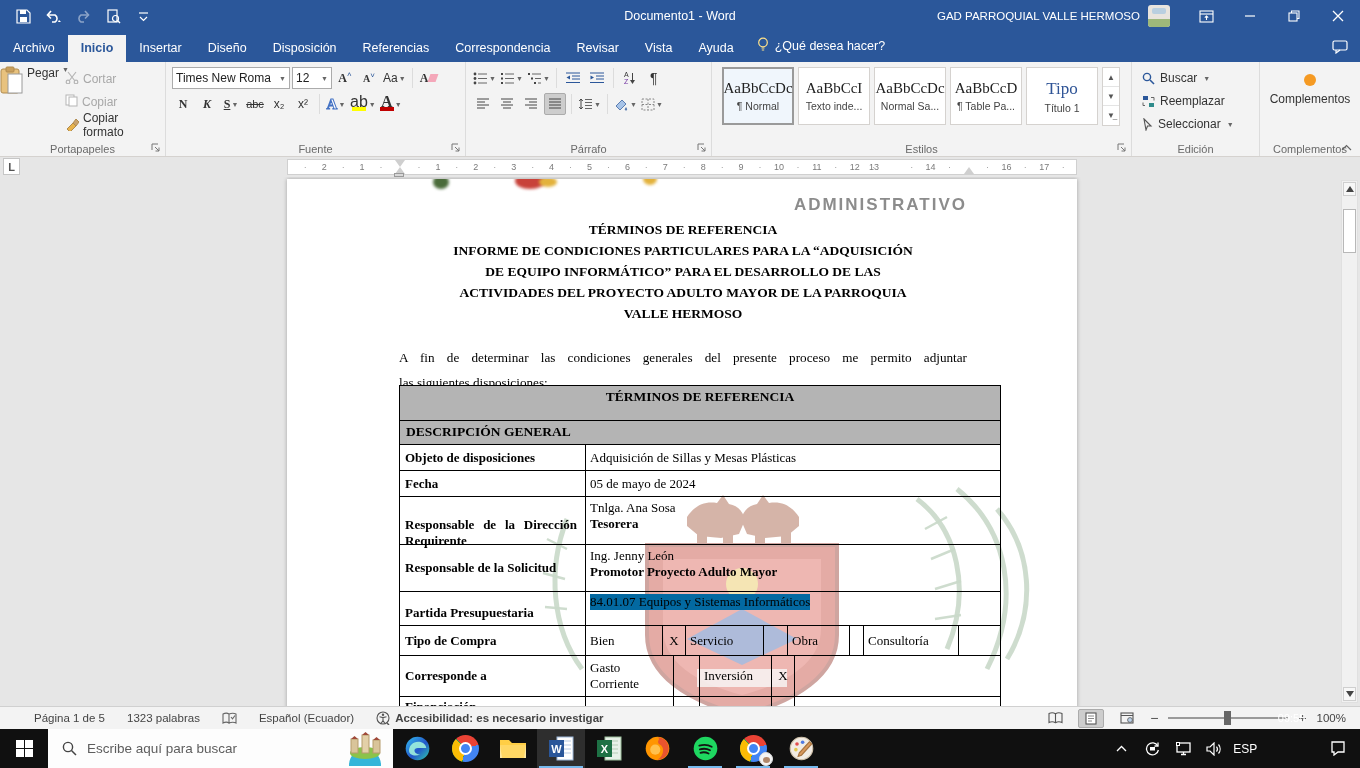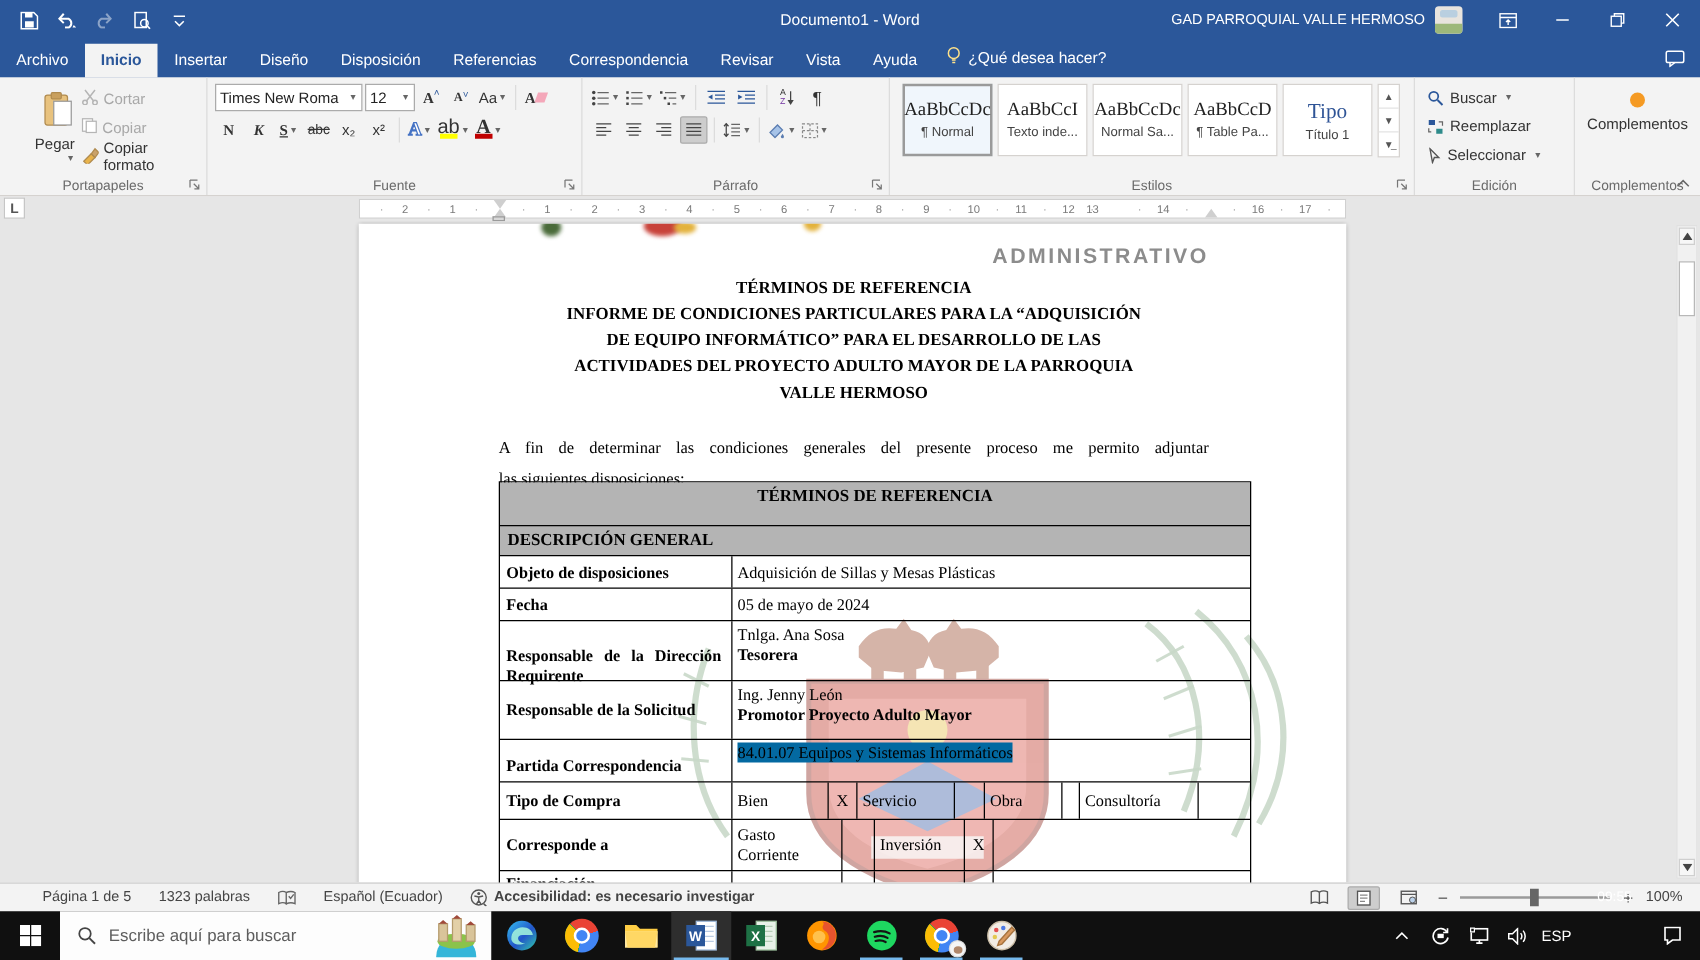--- a/index.html
+++ b/index.html
@@ -35,21 +35,21 @@
   .rowstack{display:flex;flex-direction:column;gap:4px;padding:5px 6px 0 6px;}
   .rrow{display:flex;align-items:center;gap:2px;}
   .sbtn{min-width:22px;height:22px;display:flex;align-items:center;justify-content:center;border-radius:2px;font-size:12px;color:#333;padding:0 1px;}
   .sel{background:#cdcdcd;border:1px solid #ababab;}
   .dd{font-size:7px;color:#666;margin-left:1px;}
   .vsep{width:1px;height:20px;background:#dcdcdc;margin:0 3px;}
   .combo{background:#fff;border:1px solid #ababab;height:22px;display:flex;align-items:center;font-size:12px;color:#222;padding:0 3px;}
   .combo .dd{margin-left:auto;}
   
   #grp-clipboard{width:166px;display:flex;}
-  #paste-btn{width:52px;margin:4px 2px 18px 8px;display:flex;flex-direction:column;align-items:flex-end;justify-content:center;gap:2px;border-radius:3px;font-size:12px;color:#333;}
+  #paste-btn{width:52px;margin:4px 2px 18px 8px;display:flex;flex-direction:row;align-items:flex-start;justify-content:center;gap:2px;border-radius:3px;font-size:12px;color:#333;}
   .clip-col{display:flex;flex-direction:column;gap:3px;padding-top:7px;}
   .mbtn{display:flex;align-items:center;gap:4px;font-size:12px;color:#333;height:20px;padding:0 3px;border-radius:2px;}
   .mbtn.dis{color:#a8a8a8;}
   
   .bld{font-weight:bold;font-family:"Liberation Serif",serif;}
   .ita{font-style:italic;font-family:"Liberation Serif",serif;font-weight:bold;}
   .und{text-decoration:underline;font-family:"Liberation Serif",serif;font-weight:bold;}
   .strk{text-decoration:line-through;font-size:11px;}
   .fx-a{font-family:"Liberation Serif",serif;font-weight:bold;font-size:15px;color:#fff;-webkit-text-stroke:1px #4472c4;}
   .hl-ab{display:flex;flex-direction:column;align-items:center;line-height:10px;font-size:16px;}
@@ -680,21 +680,21 @@
           </div>
         </div>
         <div class="trow" style="height:47px">
           <div class="lcell">Responsable de la Solicitud</div>
           <div class="vcell" style="justify-content:flex-start;padding-top:3px;">
             <span>Ing. Jenny León</span>
             <span style="font-weight:bold">Promotor Proyecto Adulto Mayor</span>
           </div>
         </div>
         <div class="trow" style="height:34px">
-          <div class="lcell" style="justify-content:flex-end;padding-bottom:4px;">Partida Correspondencia</div>
+          <div class="lcell" style="justify-content:flex-end;padding-bottom:4px;">Partida Presupuestaria</div>
           <div class="vcell" style="justify-content:flex-start;padding-top:2px;">
             <span class="hl-y">84.01.07 Equipos y Sistemas Informáticos</span>
           </div>
         </div>
         <div class="trow" style="height:30px">
           <div class="lcell">Tipo de Compra</div>
           <div class="subcell" style="width:77px">Bien</div>
           <div class="subcell" style="width:23px;justify-content:center">X</div>
           <div class="subcell" style="width:78px">Servicio</div>
           <div class="subcell" style="width:24px"></div>

